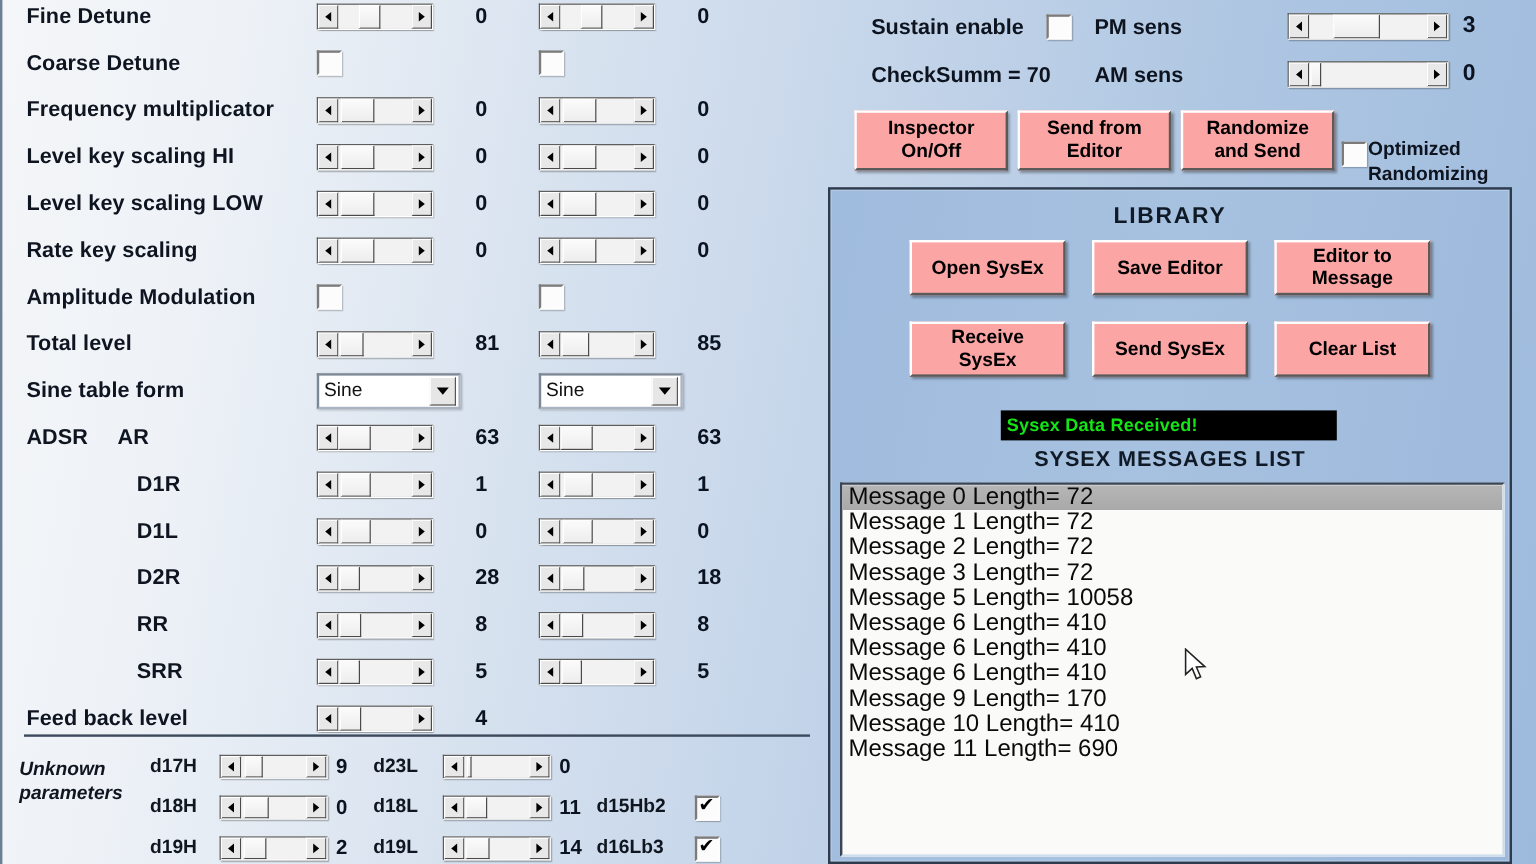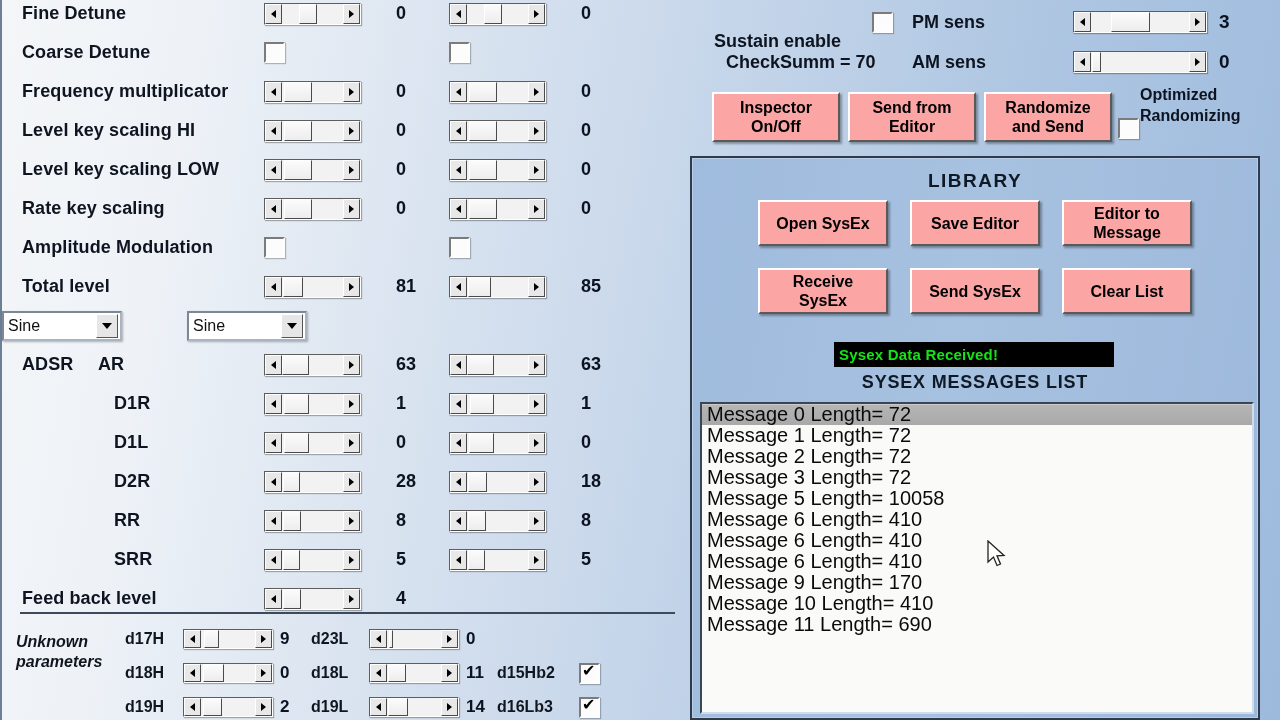--- a/index.html
+++ b/index.html
@@ -363,20 +363,21 @@
             <div class="sb-thumb" style="left: 2%; width: 37%;"></div>
           </div>
           <div class="sb-arrow right">
             <i></i>
           </div>
         </div>
       </div>
       <div class="val">85</div>
     </div>
     <div class="param-row" style="top: 306px;">
+      <div class="p-label">Sine table form</div>
       <div class="ctrl-col">
         <div class="combo">
           <span>Sine</span>
           <div class="cbtn">
             <i></i>
           </div>
         </div>
       </div>
       <div class="val"></div>
       <div class="ctrl-col">
@@ -705,21 +706,21 @@
         </div>
         <div class="uk-cell">
           <div class="uk-name wide">d16Lb3</div>
           <div class="cbox checked"></div>
         </div>
       </div>
     </div>
 </div>
 
 <div id="topright">
-  <div class="tr-line" style="left:24px; top:12px;margin-top:19px;">
+  <div class="tr-line" style="left:36px; top:12px;">
     <span class="tr-text">Sustain enable</span>
   </div>
   <div class="tr-line" style="left:182px; top:12px;">
     <div class="cbox" id="sustain-cb"></div>
   </div>
   <div class="tr-line" style="left:222px; top:12px;">
     <span class="tr-text">PM sens</span>
   </div>
   <div class="tr-line" style="left:383px; top:11px;">
     <div class="slider" style="width: 134px; height: 22px;">
@@ -760,21 +761,21 @@
   <div class="btn" id="btn-inspector" style="position:absolute;left:22px;top:92px;width:128px;height:50px;">Inspector
 On/Off</div>
   <div class="btn" id="btn-sendfrom" style="position:absolute;left:158px;top:92px;width:128px;height:50px;">Send from
 Editor</div>
   <div class="btn" id="btn-random" style="position:absolute;left:294px;top:92px;width:128px;height:50px;">Randomize
 and Send</div>
 
   <div style="position:absolute;left:428px;top:118px;">
     <div class="cbox" id="optimized-cb"></div>
   </div>
-  <div style="position:absolute;left:450px;top:84px;font-size:16px;font-weight:bold;color:#0d1420;line-height:21px;white-space:pre-line;">Optimized
+  <div style="position:absolute;left:450px;top:114px;font-size:16px;font-weight:bold;color:#0d1420;line-height:21px;white-space:pre-line;">Optimized
 Randomizing</div>
 </div>
 
 <div id="library-panel">
   <div id="library-title">LIBRARY</div>
 
   <div class="btn lib-btn" style="left:66px;  top:42px;">Open SysEx</div>
   <div class="btn lib-btn" style="left:218px; top:42px;">Save Editor</div>
   <div class="btn lib-btn" style="left:370px; top:42px;">Editor to
 Message</div>

